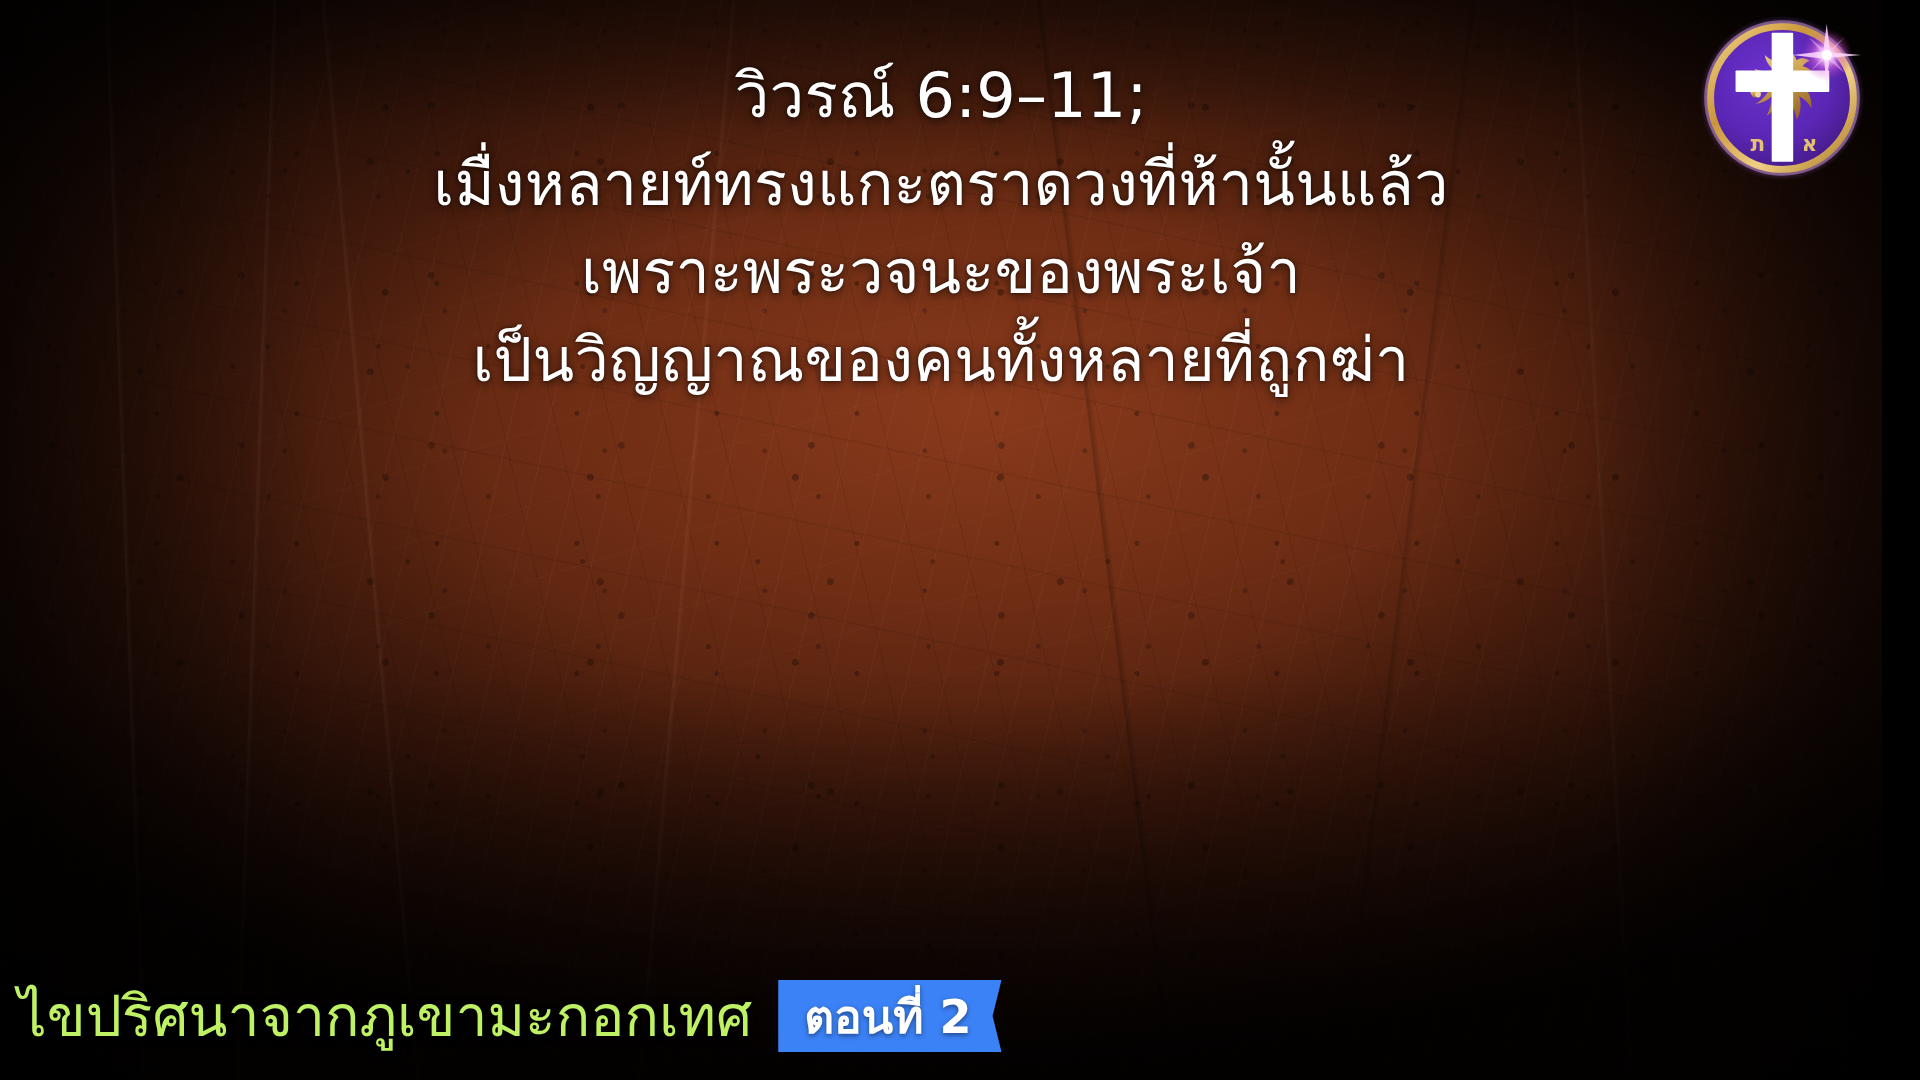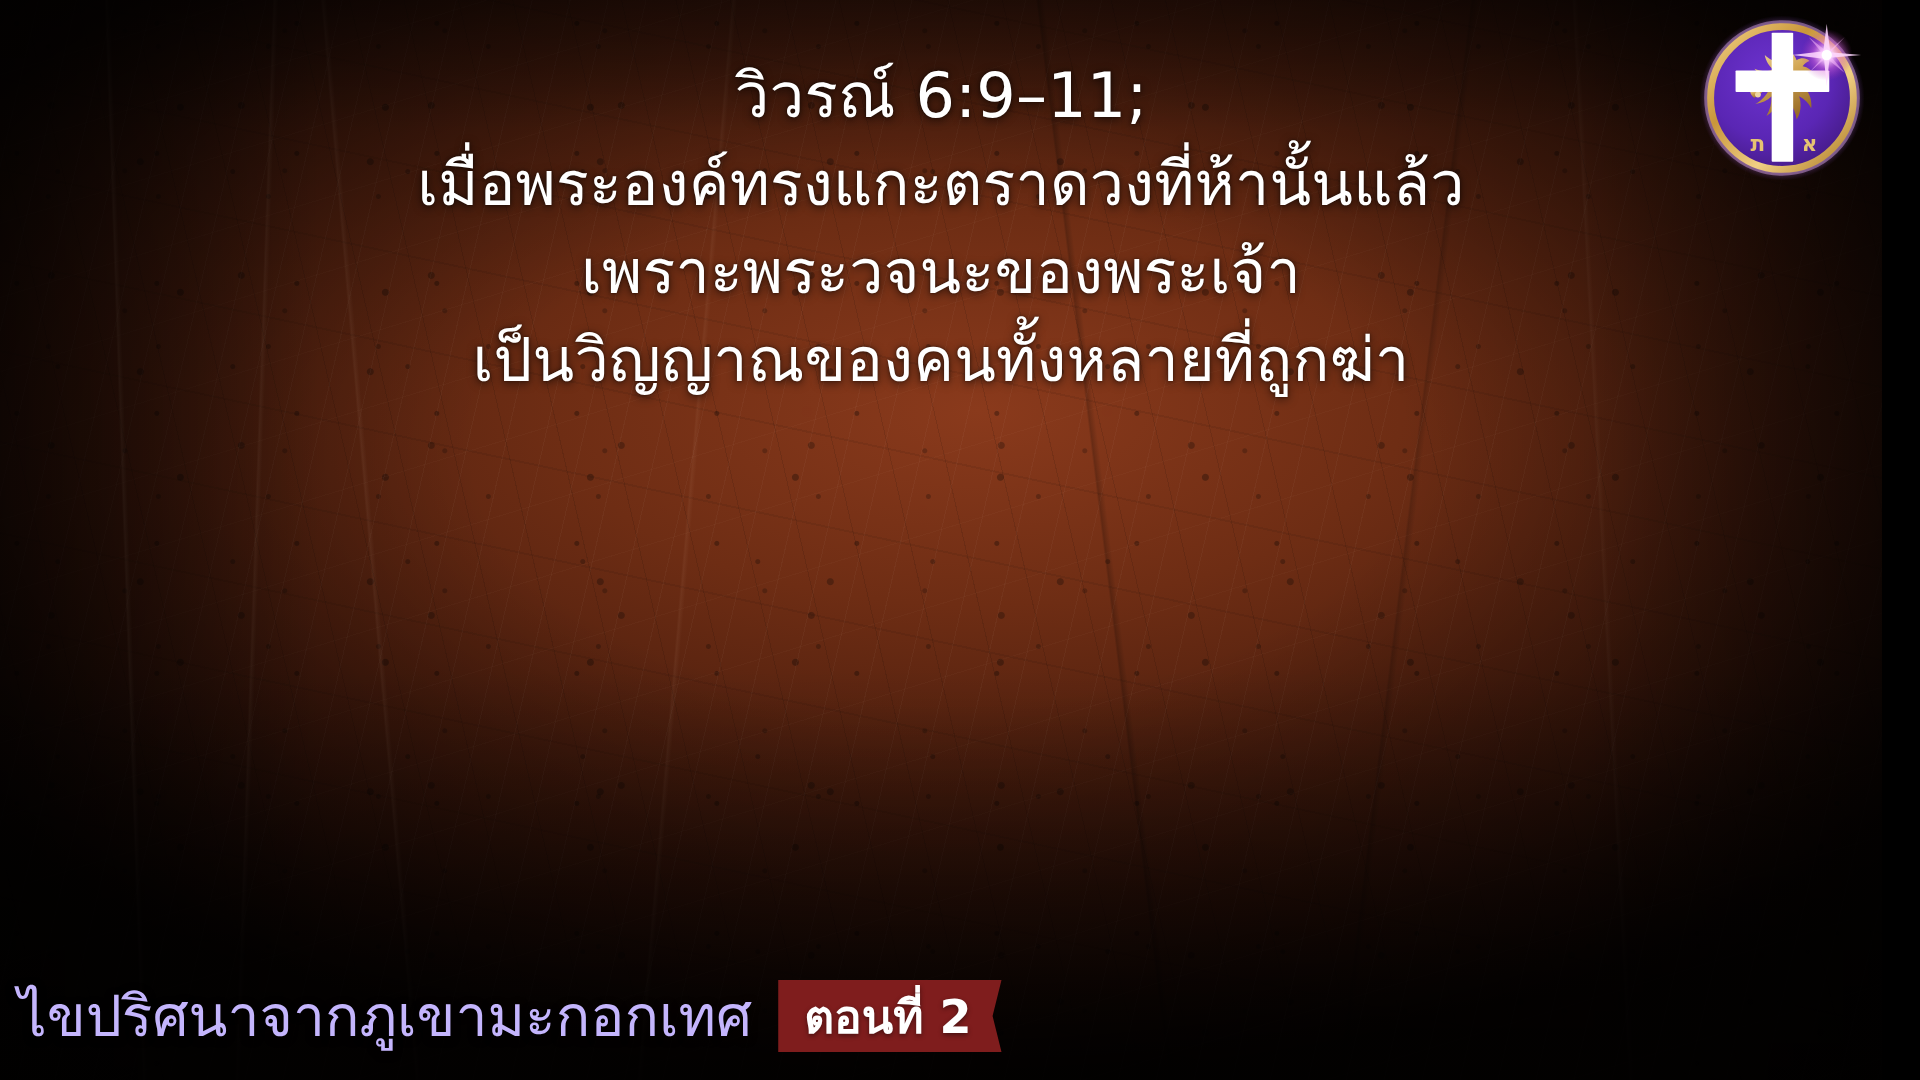--- a/index.html
+++ b/index.html
@@ -91,35 +91,35 @@
   
   #bottom-bar{
     position:absolute;
     left:18px;
     bottom:28px;
     display:flex;
     align-items:center;
     gap:26px;
   }
   #series-title{
-    color:#c4b5fd;
+    color:#bef264;
     font-size:57px;
     line-height:1;
     font-weight:400;
     text-shadow:0 2px 8px rgba(0,0,0,.8);
     white-space:nowrap;
   }
   #episode-banner{
     position:relative;
     display:flex;
     align-items:center;
     justify-content:center;
     height:72px;
     padding:2px 30px 0 26px;
-    background:#7f1d1d;
+    background:#3b82f6;
     clip-path:polygon(0 0, 100% 0, 96% 50%, 100% 100%, 0 100%);
     box-shadow:0 3px 10px rgba(0,0,0,.45);
   }
   #episode-banner .ribbon-fold{
     position:absolute;
     left:6px;
     top:100%;
     width:56px; height:42px;
     background:#120a06;
     clip-path:polygon(0 0, 100% 0, 100% 62%, 62% 100%, 0 72%);
@@ -149,21 +149,21 @@
 <div id="slide">
 
   <div class="bg-base"></div>
   <div class="bg-grain"></div>
   <div class="bg-grain2"></div>
   <div class="bg-scratch"></div>
   <div class="bg-vignette"></div>
 
   <div id="verse-block">
     <div class="verse-line ref">วิวรณ์ 6:9–11;</div>
-    <div class="verse-line">เมื่อพระองค์ทรงแกะตราดวงที่ห้านั้นแล้ว</div>
+    <div class="verse-line">เมื่งหลายท์ทรงแกะตราดวงที่ห้านั้นแล้ว</div>
     <div class="verse-line">เพราะพระวจนะของพระเจ้า</div>
     <div class="verse-line">เป็นวิญญาณของคนทั้งหลายที่ถูกฆ่า</div>
   </div>
 
   <div id="bottom-bar">
     <div id="series-title">ไขปริศนาจากภูเขามะกอกเทศ</div>
     <div id="episode-banner">
       <span class="ribbon-fold"></span>
       <span id="episode-label">ตอนที่ 2</span>
     </div>

